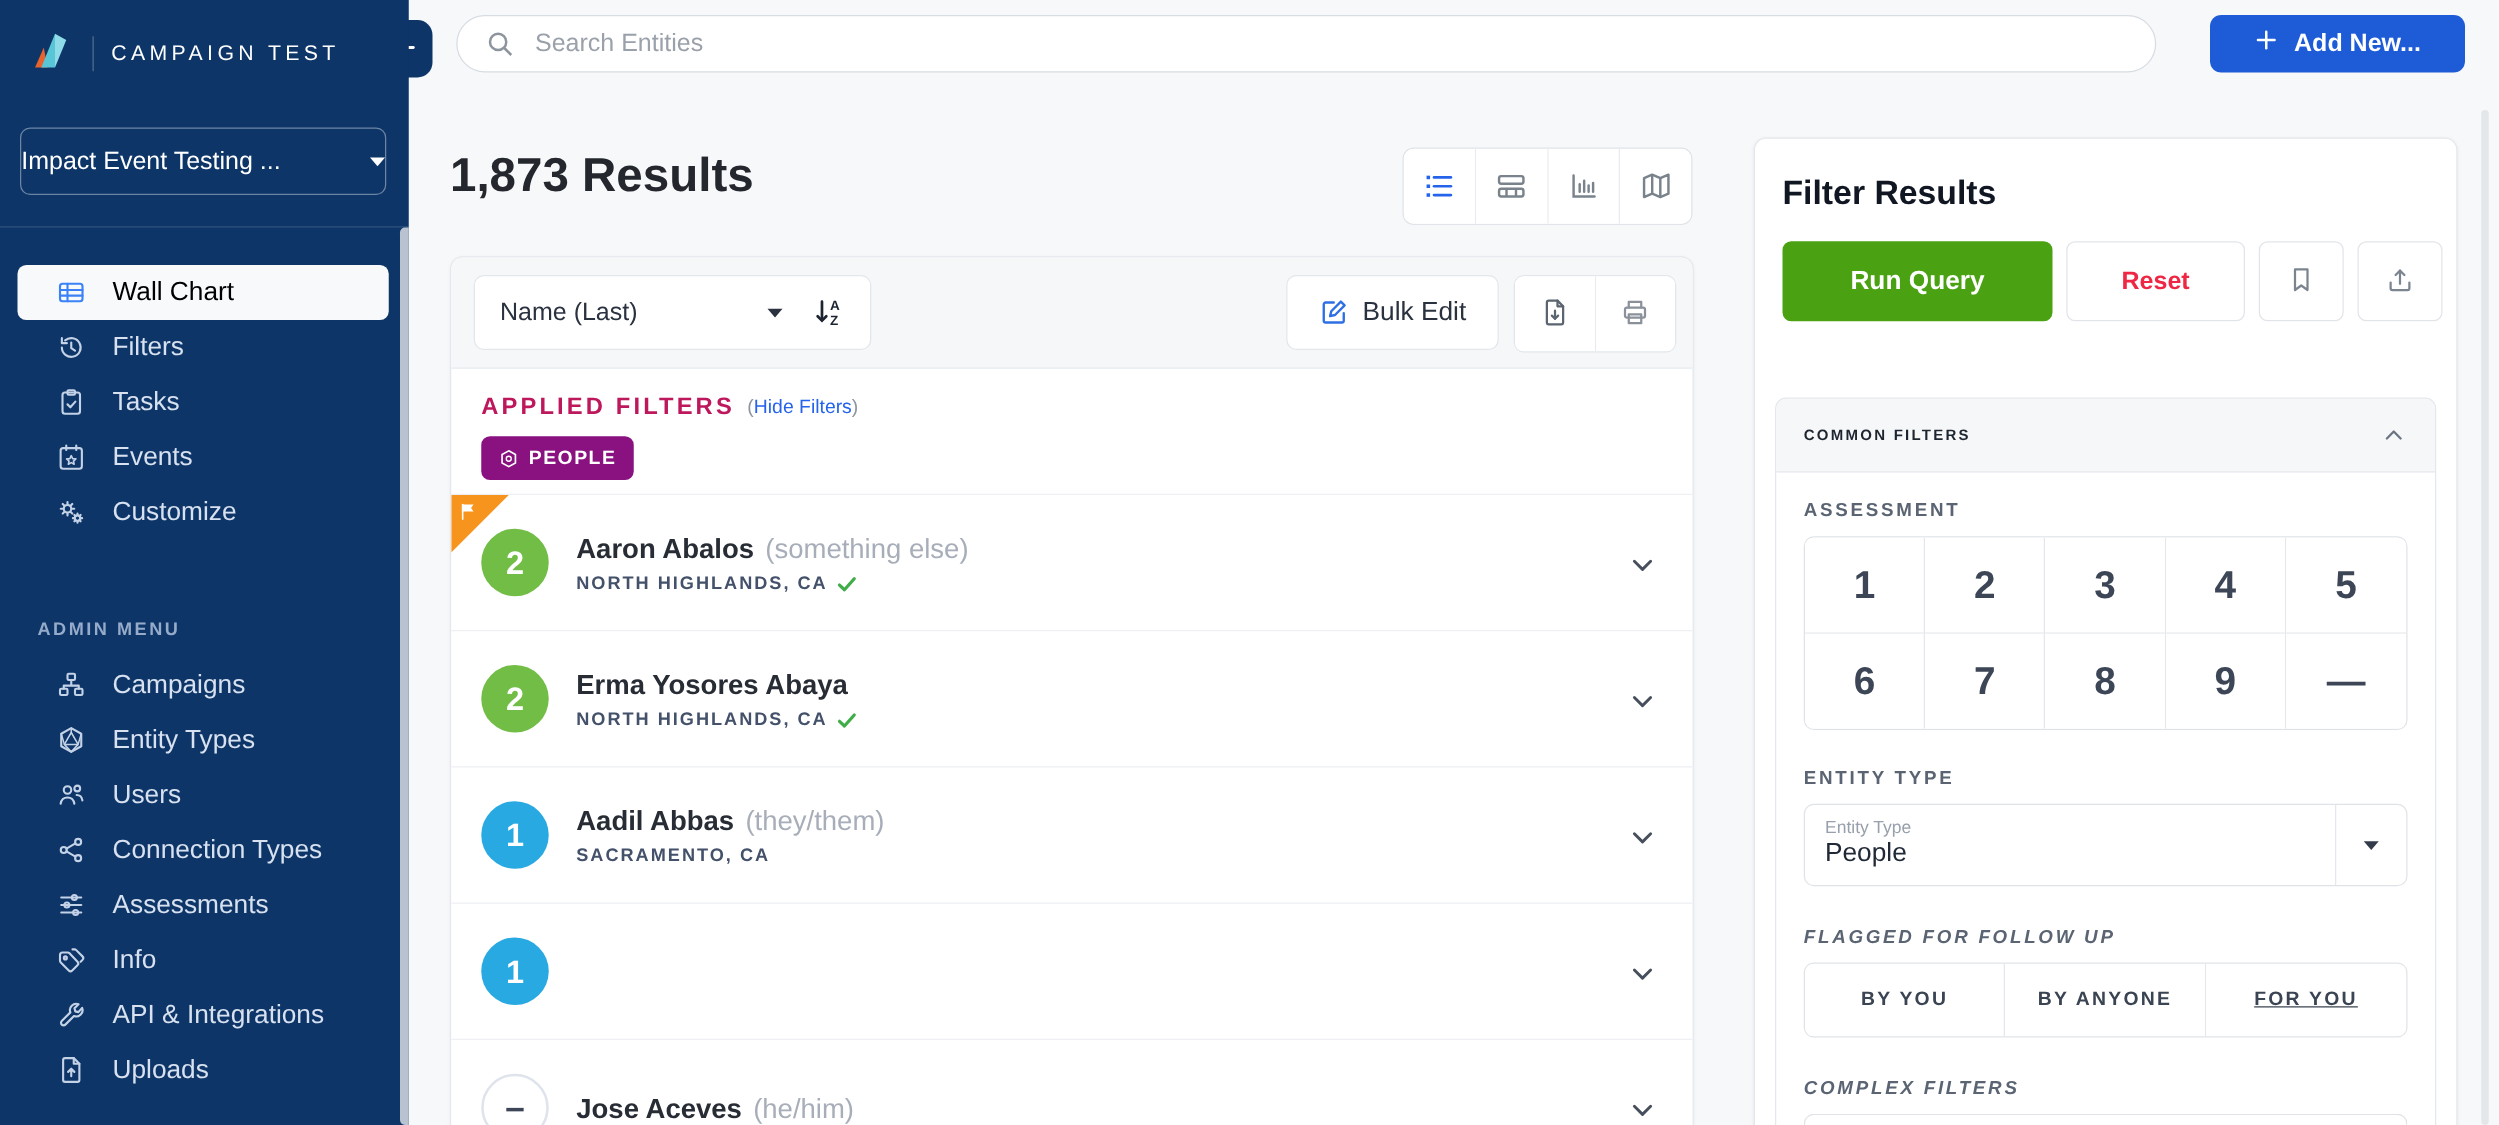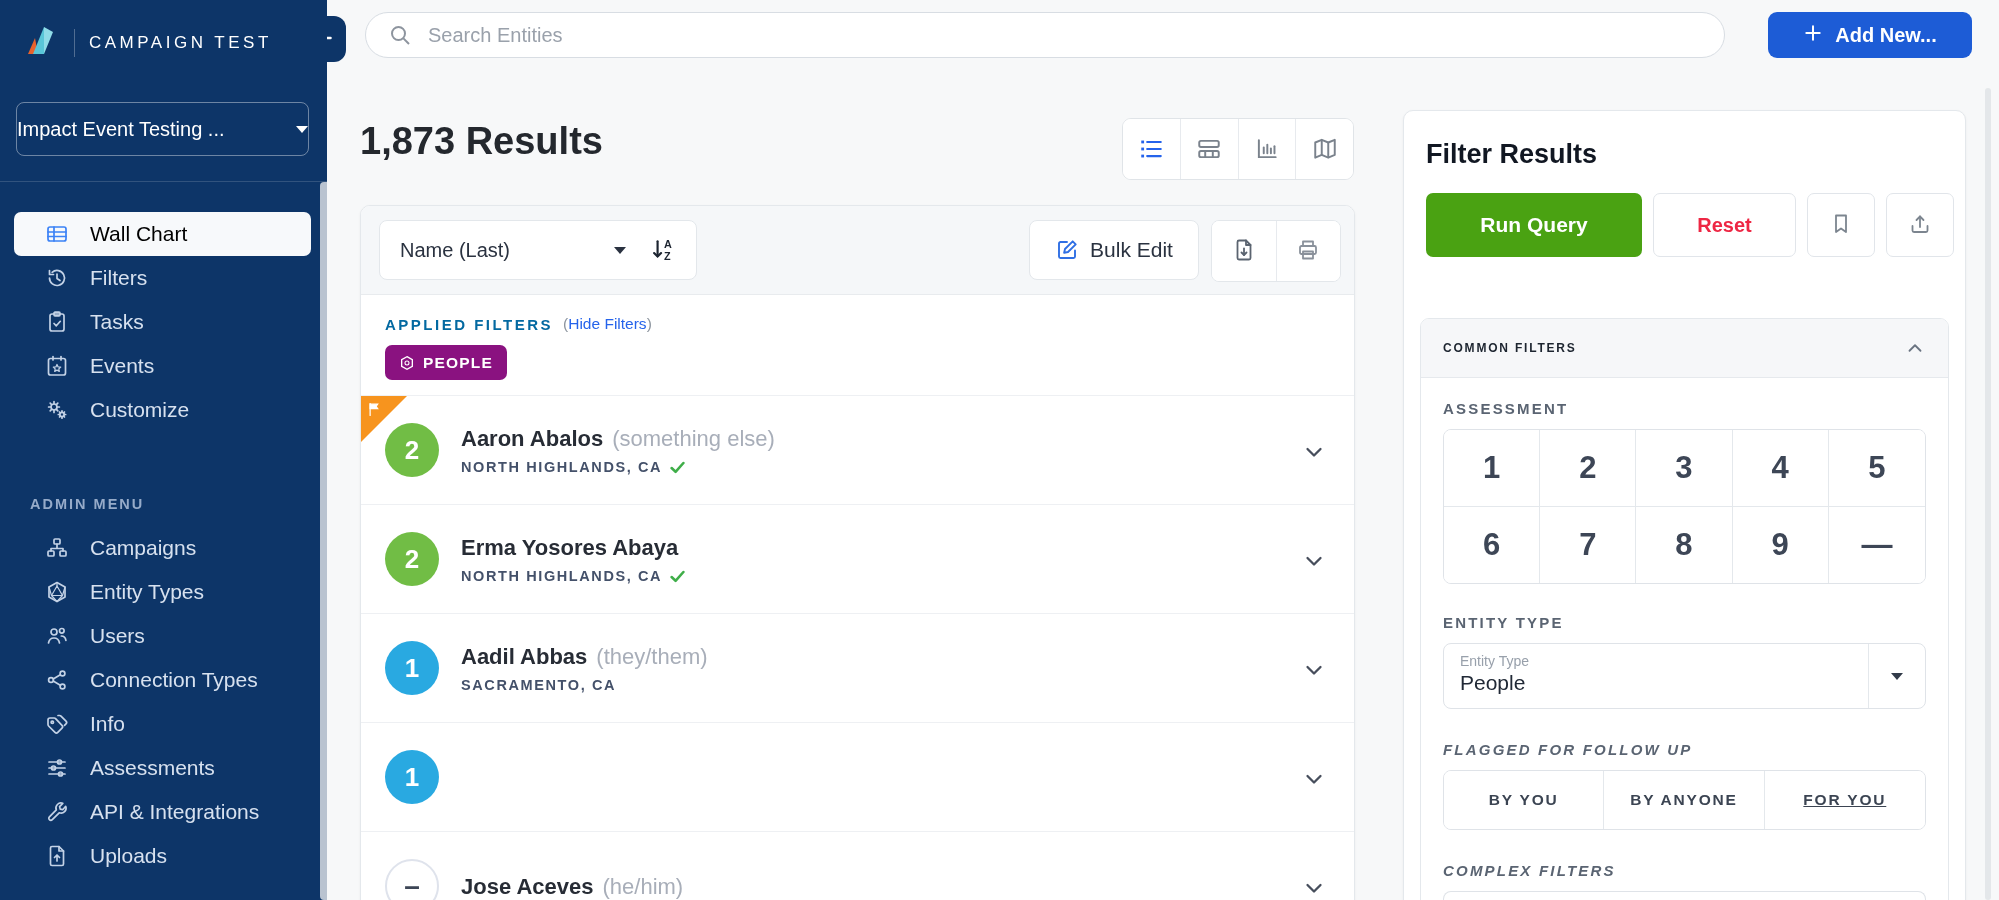--- a/index.html
+++ b/index.html
@@ -56,21 +56,21 @@
     display:flex;align-items:center;justify-content:center;gap:11px;font-size:21px;color:#2a3240;cursor:pointer;font-family:inherit;}
   .bulk-btn .ic{color:#2f6fe4;display:flex;}
   .io-group{position:absolute;left:850px;top:14px;width:128px;height:60px;background:#fff;border:1px solid #e3e7eb;border-radius:8px;
     display:flex;overflow:hidden;}
   .io-group .io{flex:1;display:flex;align-items:center;justify-content:center;cursor:pointer;background:#fff;border:none;}
   .io-group .io:first-child{border-right:1px solid #e7eaee;color:#5b6470;}
   .io-group .io:last-child{color:#8a919b;}
 
   .applied{padding:20px 24px 16px 24px;height:64px;box-sizing:content-box;}
   .applied-line{display:flex;align-items:center;gap:10px;}
-  .applied-label{font-size:15px;font-weight:700;letter-spacing:2.5px;color:#0369a1;}
+  .applied-label{font-size:19px;font-weight:700;letter-spacing:2.5px;color:#be185d;}
   .hide-link{font-size:15.5px;color:#8d959f;}
   .hide-link a{color:#2563eb;text-decoration:none;cursor:pointer;}
   .chip{margin-top:12px;display:inline-flex;align-items:center;gap:8px;height:35px;padding:0 14px;border-radius:7px;
     background:var(--purple);color:#fff;font-size:15.5px;font-weight:700;letter-spacing:1.2px;cursor:pointer;}
 
   .row{position:relative;height:108px;border-top:1px solid #eef0f3;display:flex;align-items:center;cursor:pointer;background:#fff;}
   .flag-corner{position:absolute;left:0;top:0;width:0;height:0;border-top:46px solid var(--orange);border-right:46px solid transparent;}
   .flag-corner svg{position:absolute;left:6px;top:-40px;}
   .score{position:absolute;left:24px;top:27px;width:54px;height:54px;border-radius:50%;display:flex;align-items:center;justify-content:center;
     color:#fff;font-size:26px;font-weight:700;box-sizing:border-box;}
@@ -239,39 +239,39 @@
               <circle cx="17.5" cy="18.5" r="2.4"></circle>
               <line x1="8.2" y1="10.9" x2="15.3" y2="6.7"></line>
               <line x1="8.2" y1="13.1" x2="15.3" y2="17.3"></line>
             </svg>
           </span>
           <span>Connection Types</span>
         </div>
         <div class="side-item">
           <span class="ic" style="display: flex;">
             <svg width="24" height="24" viewBox="0 0 24 24" fill="none" stroke="currentColor" stroke-width="1.7" stroke-linecap="round" stroke-linejoin="round">
-              <path d="M3 8v4.6a2 2 0 0 0 .6 1.4l6.4 6.4a2 2 0 0 0 2.8 0l4.2-4.2a2 2 0 0 0 0-2.8L10.6 6.6A2 2 0 0 0 9.2 6H5a2 2 0 0 0-2 2z"></path>
-              <circle cx="7.3" cy="10.3" r="1.2"></circle>
-              <path d="M13 3.5h1.6a2 2 0 0 1 1.4.6l5 5a2 2 0 0 1 0 2.8L19.5 13.4"></path>
-            </svg>
-          </span>
-          <span>Info</span>
-        </div>
-        <div class="side-item">
-          <span class="ic" style="display: flex;">
-            <svg width="24" height="24" viewBox="0 0 24 24" fill="none" stroke="currentColor" stroke-width="1.7" stroke-linecap="round" stroke-linejoin="round">
               <line x1="4" y1="6" x2="20" y2="6"></line>
               <circle cx="14.5" cy="6" r="2"></circle>
               <line x1="4" y1="12" x2="20" y2="12"></line>
               <circle cx="8.5" cy="12" r="2"></circle>
               <line x1="4" y1="18" x2="20" y2="18"></line>
               <circle cx="15.5" cy="18" r="2"></circle>
             </svg>
           </span>
           <span>Assessments</span>
+        </div>
+        <div class="side-item">
+          <span class="ic" style="display: flex;">
+            <svg width="24" height="24" viewBox="0 0 24 24" fill="none" stroke="currentColor" stroke-width="1.7" stroke-linecap="round" stroke-linejoin="round">
+              <path d="M3 8v4.6a2 2 0 0 0 .6 1.4l6.4 6.4a2 2 0 0 0 2.8 0l4.2-4.2a2 2 0 0 0 0-2.8L10.6 6.6A2 2 0 0 0 9.2 6H5a2 2 0 0 0-2 2z"></path>
+              <circle cx="7.3" cy="10.3" r="1.2"></circle>
+              <path d="M13 3.5h1.6a2 2 0 0 1 1.4.6l5 5a2 2 0 0 1 0 2.8L19.5 13.4"></path>
+            </svg>
+          </span>
+          <span>Info</span>
         </div>
         <div class="side-item">
           <span class="ic" style="display: flex;">
             <svg width="24" height="24" viewBox="0 0 24 24" fill="none" stroke="currentColor" stroke-width="1.7" stroke-linecap="round" stroke-linejoin="round">
               <path d="M20.7 6.3a5 5 0 0 1-6.5 6.5l-6.9 6.9a2 2 0 0 1-2.9-2.9l6.9-6.9a5 5 0 0 1 6.5-6.5L14.6 6.6l.6 2.5 2.5.6z"></path>
             </svg>
           </span>
           <span>API &amp; Integrations</span>
         </div>
         <div class="side-item">

